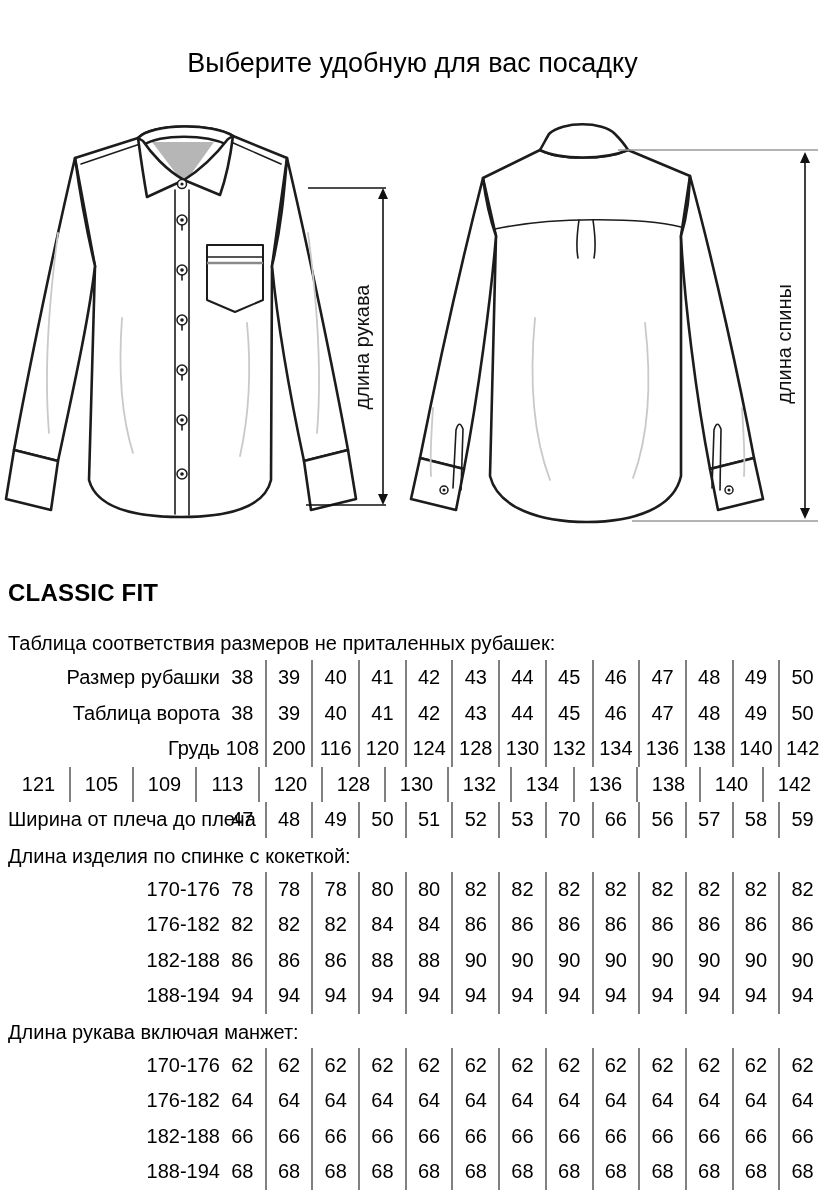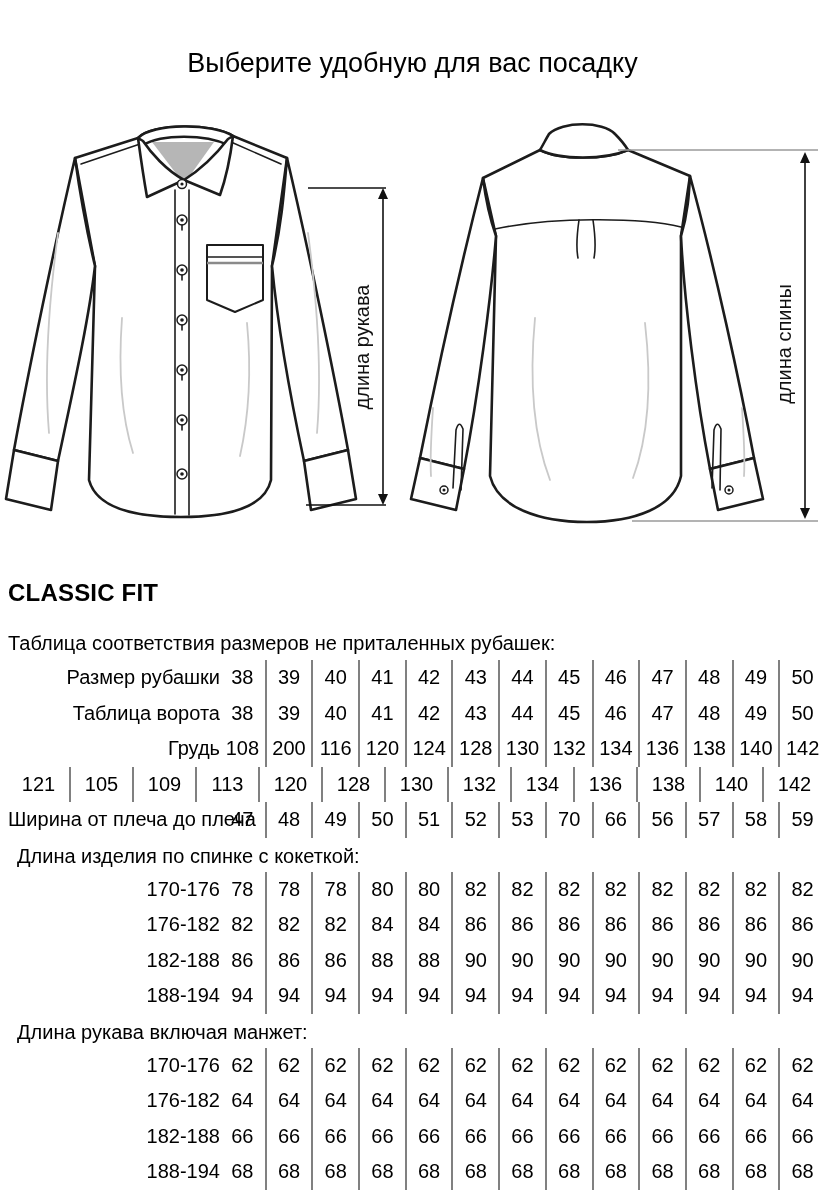--- a/index.html
+++ b/index.html
@@ -23,21 +23,21 @@
   .diagram{position:absolute;top:108px;left:0;width:825px;height:445px;}
   .fit-heading{
     position:absolute;top:579px;left:8px;font-size:24px;font-weight:700;letter-spacing:.2px;
   }
   .table-caption{position:absolute;top:617px;left:8px;font-size:20px;margin-top:15px;}
   .size-table{position:absolute;top:660px;left:8px;width:817px;}
   .t-row{display:flex;height:35.5px;line-height:35.5px;white-space:nowrap;}
   .t-label{width:212px;font-size:20px;text-align:right;}
   .t-cell{flex:1;text-align:center;font-size:20px;}
   .t-cell.sep{border-left:2px solid var(--divider);}
-  .t-header{height:34px;line-height:36px;font-size:20px;white-space:nowrap;margin-left:9px;}
+  .t-header{height:34px;line-height:36px;font-size:20px;white-space:nowrap;}
   .fw{fill:#fff;stroke:var(--line);stroke-width:2.6;stroke-linejoin:round;stroke-linecap:round;}
   .ln2{fill:none;stroke:var(--line);stroke-width:1.6;stroke-linejoin:round;stroke-linecap:round;}
   .btn{fill:#fff;stroke:var(--line);stroke-width:1.5;}
   .btnc{fill:var(--line);stroke:none;}
   .fold{fill:none;stroke:var(--fold);stroke-width:1.8;stroke-linecap:round;}
   .shade{fill:var(--shade);stroke:none;}
   .grayline{stroke:#8a8a8a;stroke-width:2.6;}
   .ref{stroke:var(--ref);stroke-width:1.6;}
   .arr{stroke:#111;stroke-width:1.6;}
   .ah{fill:#111;stroke:none;}

